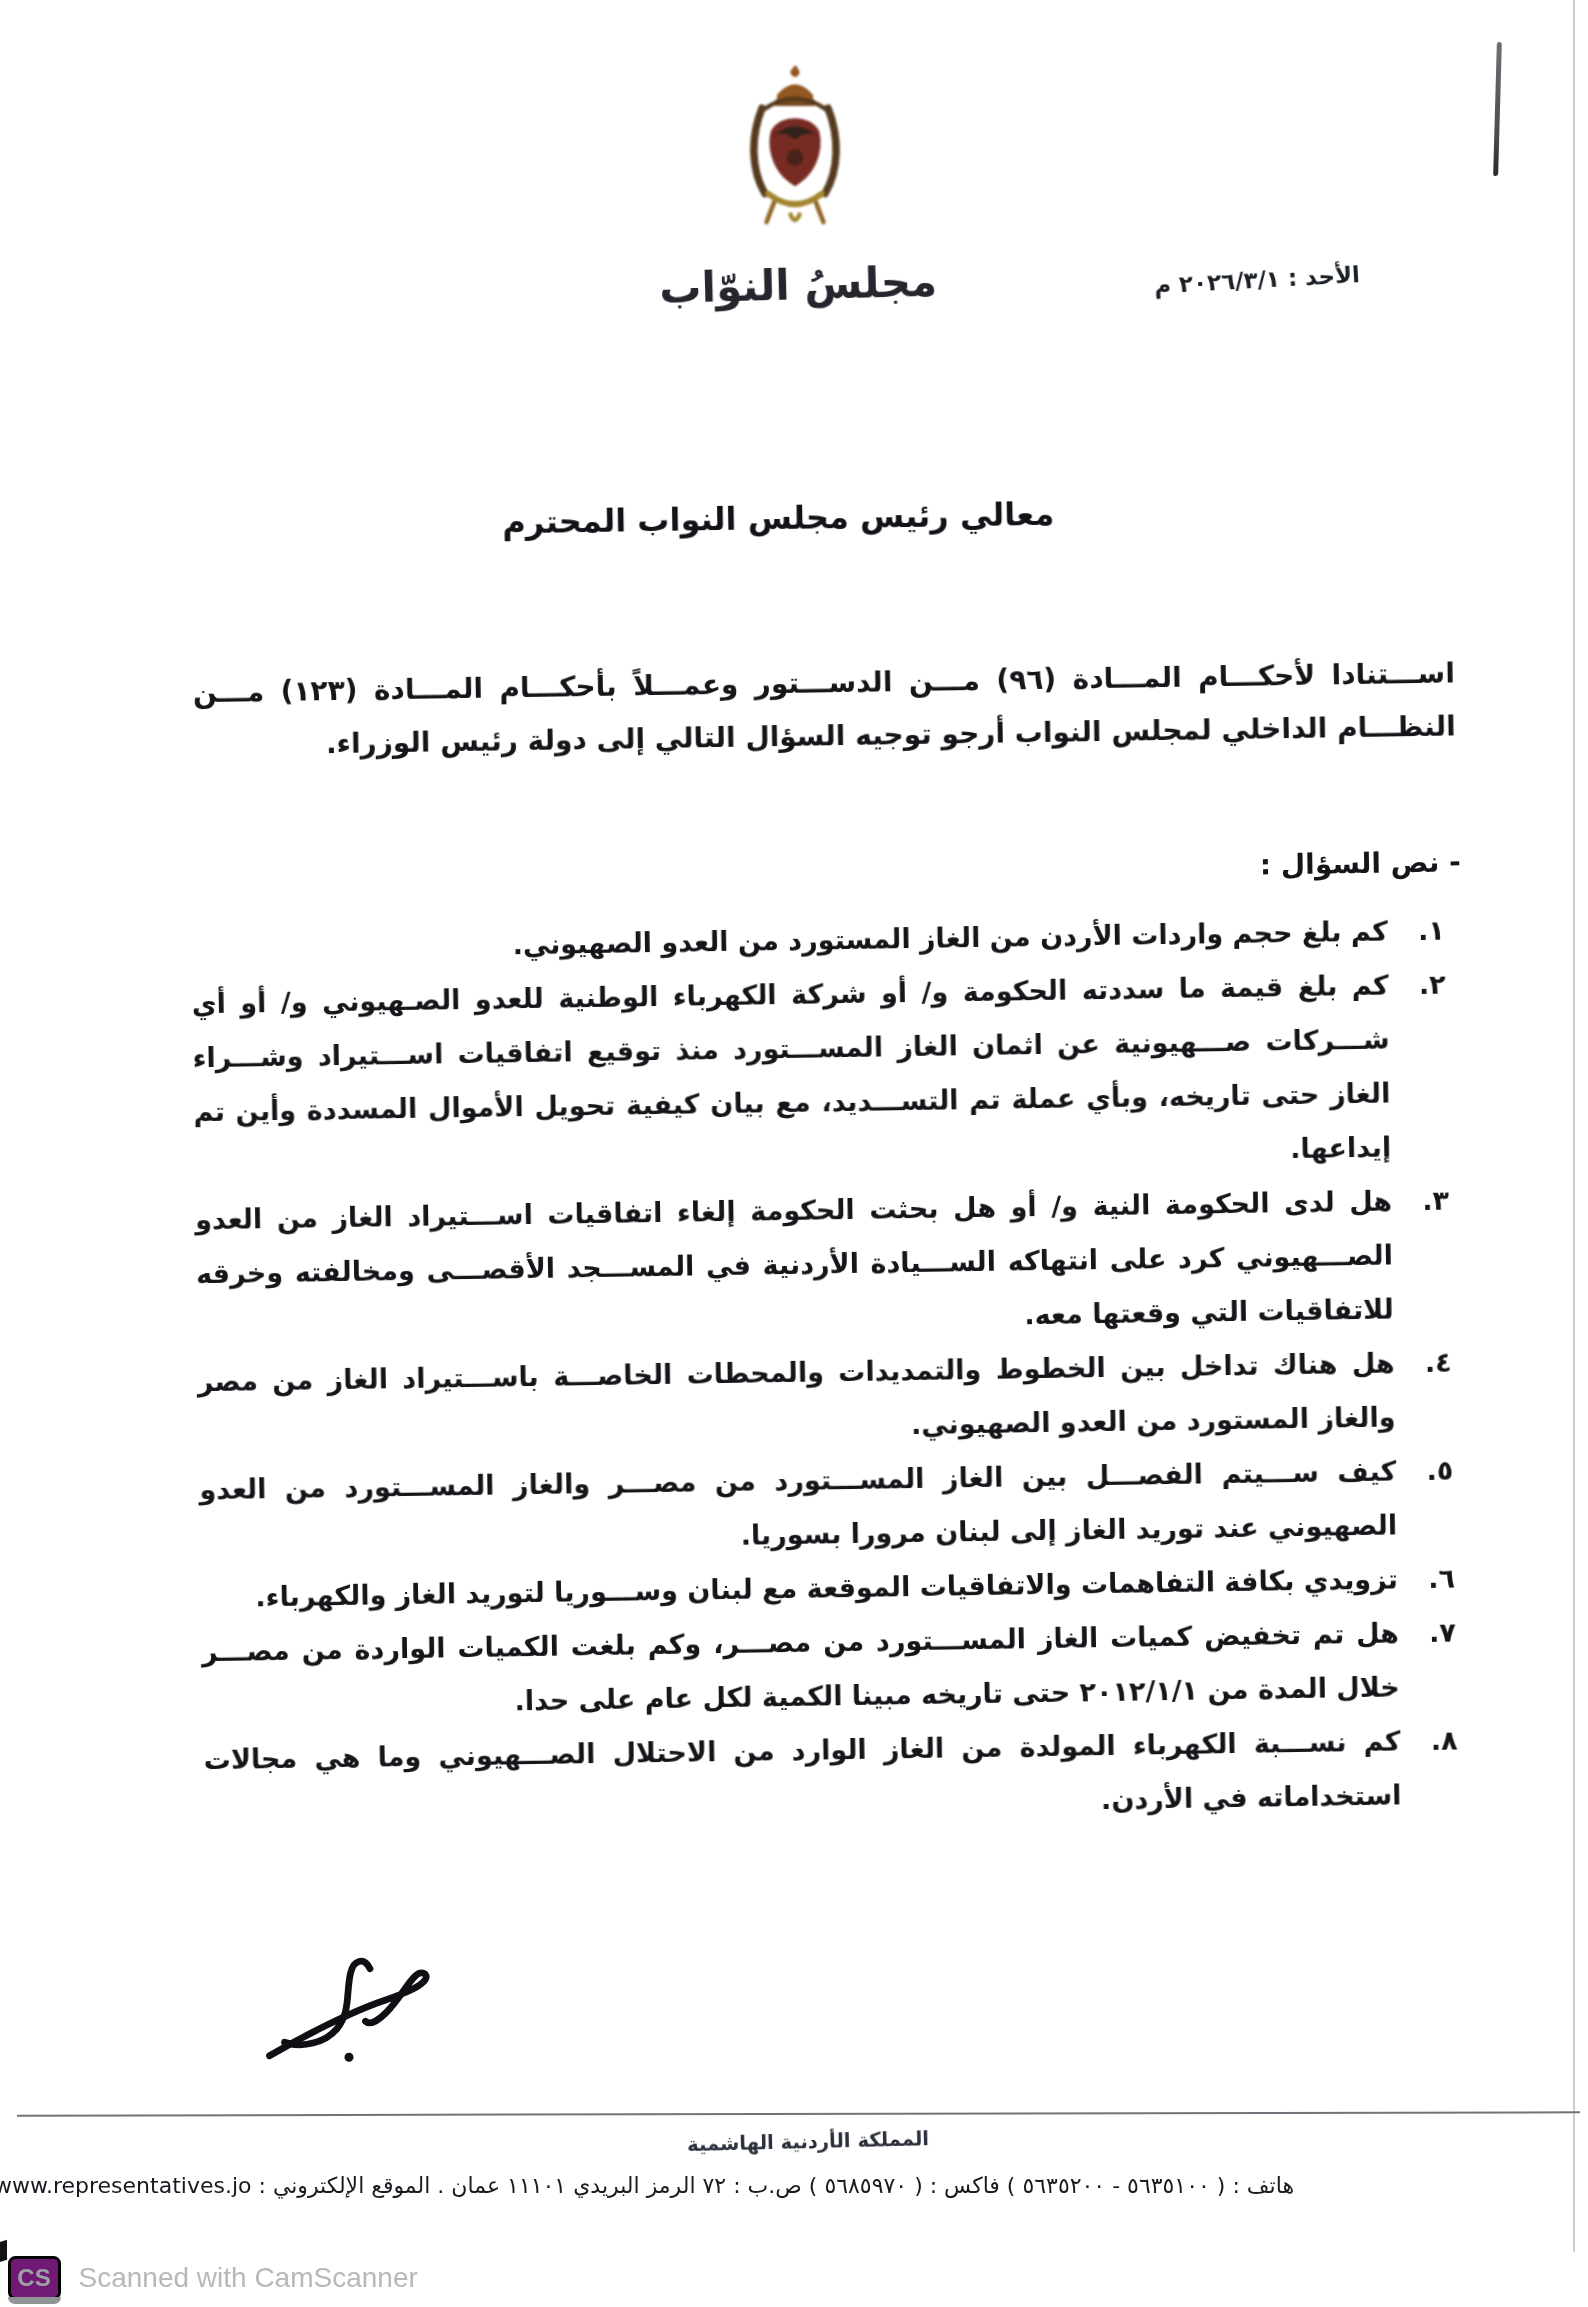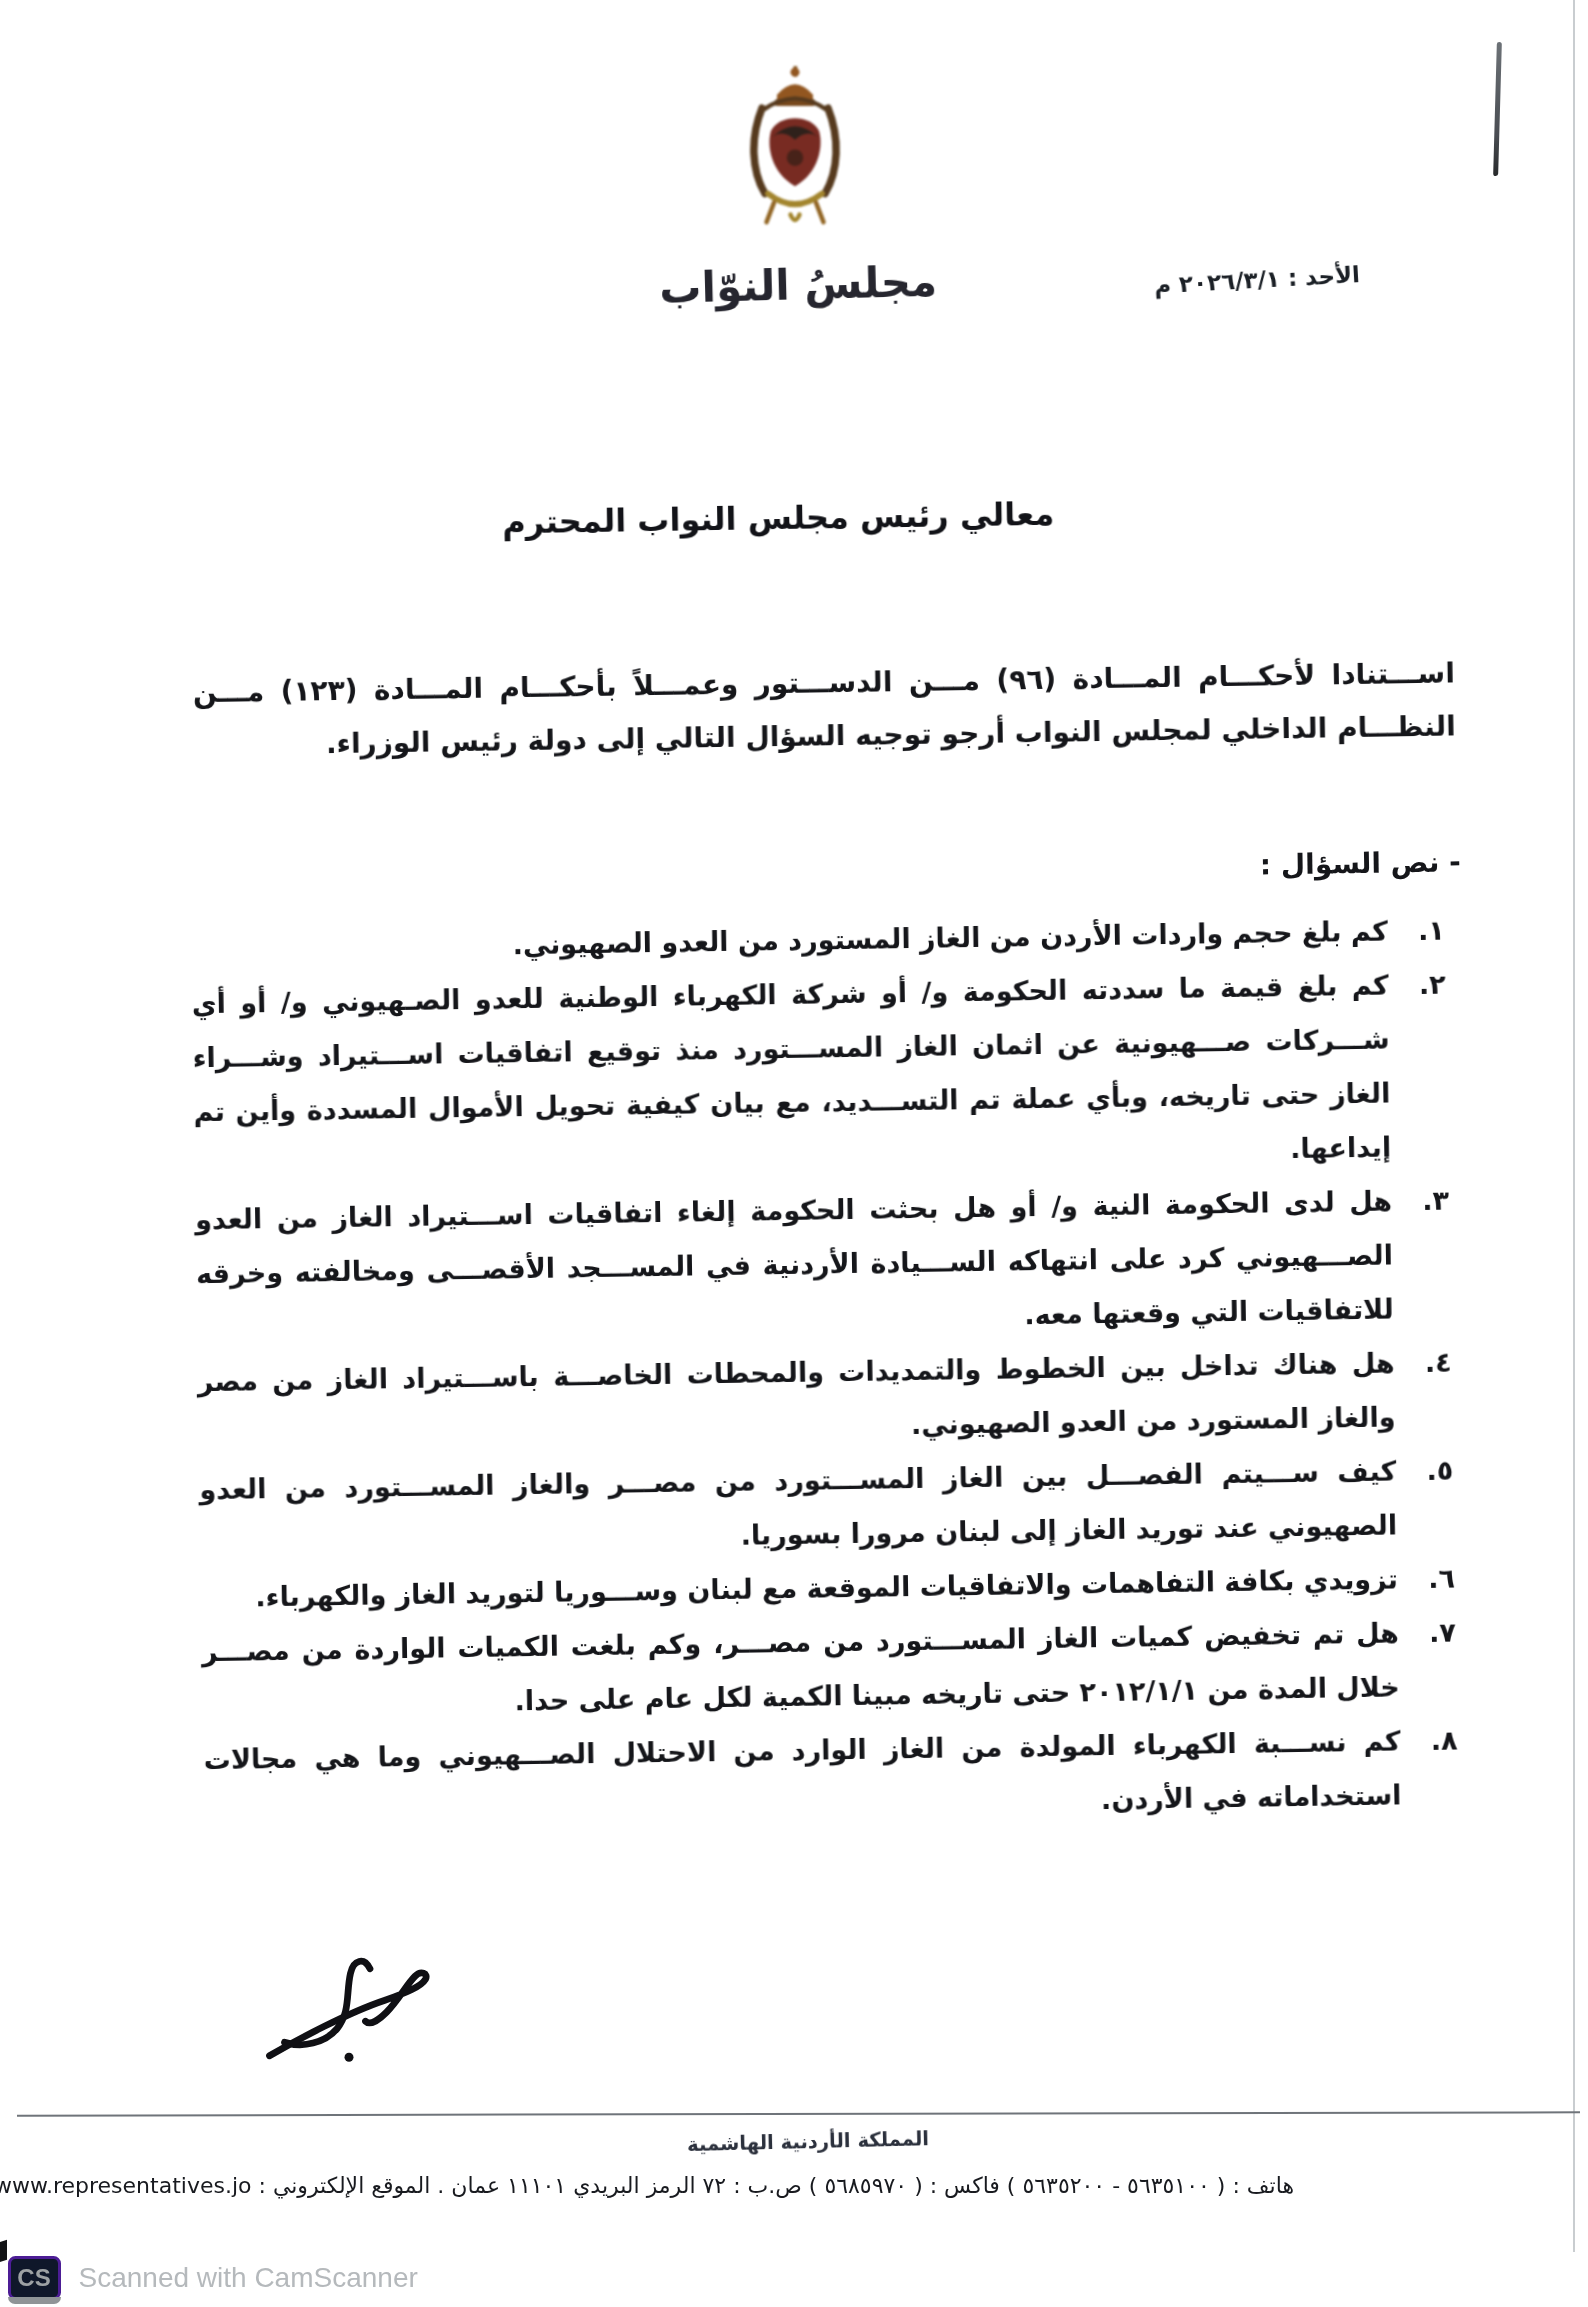--- a/index.html
+++ b/index.html
@@ -89,22 +89,22 @@
     position:absolute;left:0;top:2173px;width:1294px;
     direction:rtl;text-align:center;
     font-size:22px;font-weight:400;color:#181a1f;
     filter:blur(0.2px);
     white-space:nowrap;
   }
   
   .cam-row{position:absolute;left:7.5px;top:2254px;height:47px;display:flex;align-items:center;}
   .cam-logo{
     position:relative;width:47px;height:38px;
-    border:3px solid #4c1d95;border-radius:7.5px;
-    background:#0f172a;
+    border:3px solid #000000;border-radius:7.5px;
+    background:#701a75;
     display:flex;align-items:center;justify-content:center;
     font-family:"Liberation Sans", sans-serif;
     font-size:24px;font-weight:700;color:#9da1a4;
   }
   .cam-logo::after{
     content:"";position:absolute;left:-3px;right:-3px;bottom:-7.5px;height:7.5px;
     background:#8f9497;border-radius:0 0 7.5px 7.5px;
   }
   .cam-label{
     margin-left:18px;

